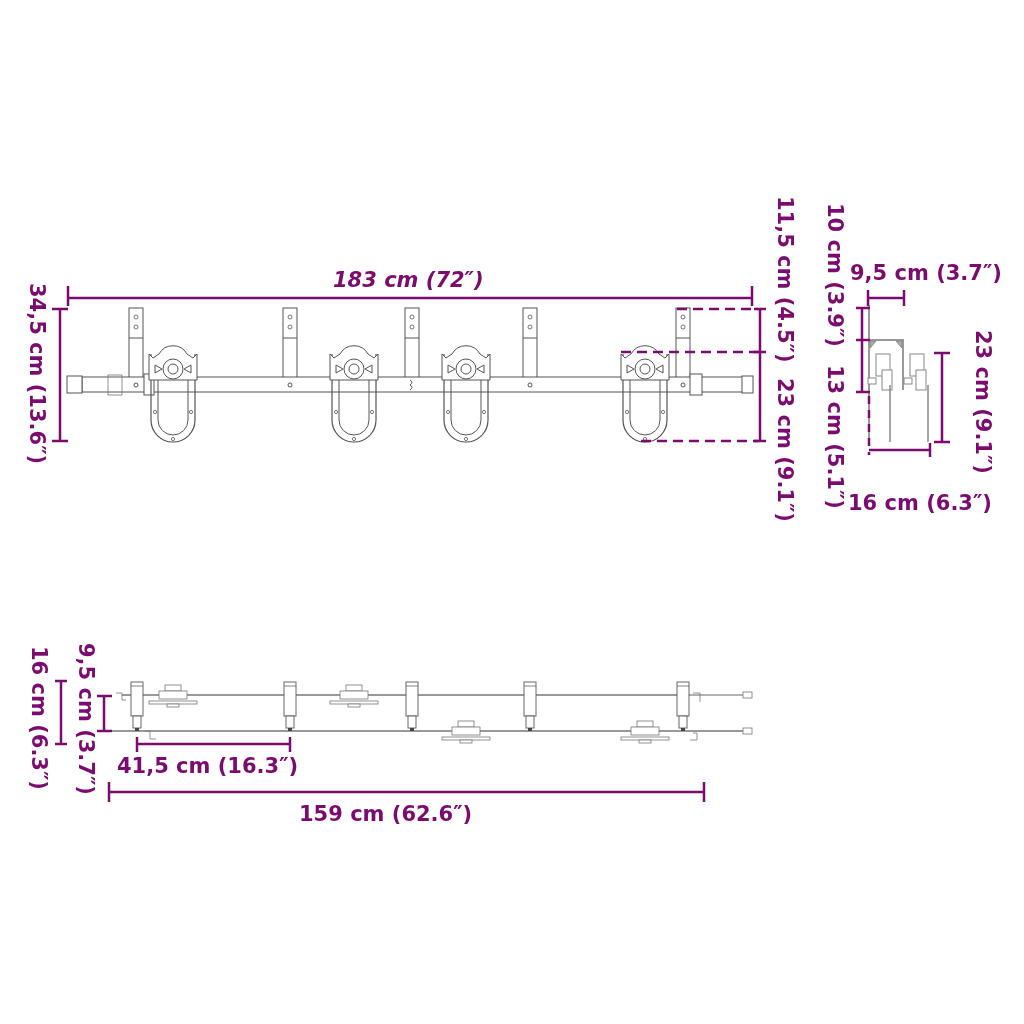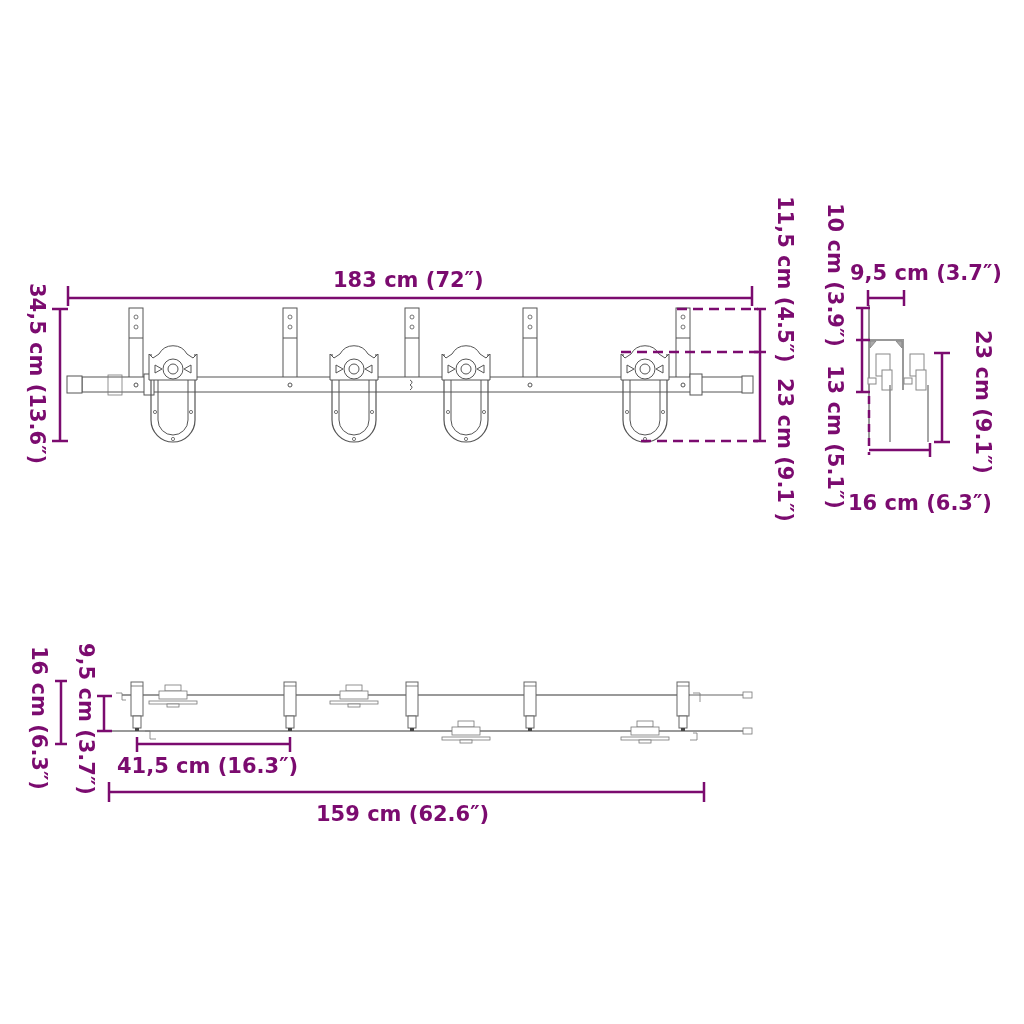--- a/index.html
+++ b/index.html
@@ -149,27 +149,27 @@
     <line x1="97" y1="731" x2="112" y2="731"></line>
     <line x1="137" y1="744" x2="290" y2="744"></line>
     <line x1="137" y1="737" x2="137" y2="752"></line>
     <line x1="290" y1="737" x2="290" y2="752"></line>
     <line x1="109" y1="792" x2="704" y2="792"></line>
     <line x1="109" y1="782" x2="109" y2="802"></line>
     <line x1="704" y1="782" x2="704" y2="802"></line>
   </g>
 </svg>
 
-<div class="lbl" style="left:333px; top:270px;">183 cm (72″)</div>
+<div class="lbl" style="left:333px; top:270px;font-style:italic;">183 cm (72″)</div>
 <div class="lbl vert" style="left:47px; top:283px;">34,5 cm (13.6″)</div>
 <div class="lbl vert" style="left:795px; top:196px;">11,5 cm (4.5″)</div>
 <div class="lbl vert" style="left:795px; top:378px;">23 cm (9.1″)</div>
 
 <div class="lbl" style="left:850px; top:263px;">9,5 cm (3.7″)</div>
 <div class="lbl vert" style="left:845px; top:203px;">10 cm (3.9″)</div>
 <div class="lbl vert" style="left:845px; top:365px;">13 cm (5.1″)</div>
 <div class="lbl vert" style="left:993px; top:330px;">23 cm (9.1″)</div>
 <div class="lbl" style="left:848px; top:493px;">16 cm (6.3″)</div>
 
 <div class="lbl vert" style="left:49px; top:646px;">16 cm (6.3″)</div>
 <div class="lbl vert" style="left:96px; top:643px;">9,5 cm (3.7″)</div>
 <div class="lbl" style="left:117px; top:756px;text-align:center;">41,5 cm (16.3″)</div>
-<div class="lbl" style="left:316px; top:804px;text-align:center;">159 cm (62.6″)</div>
+<div class="lbl" style="left:299px; top:804px;text-align:center;">159 cm (62.6″)</div>
 
 </body></html>

